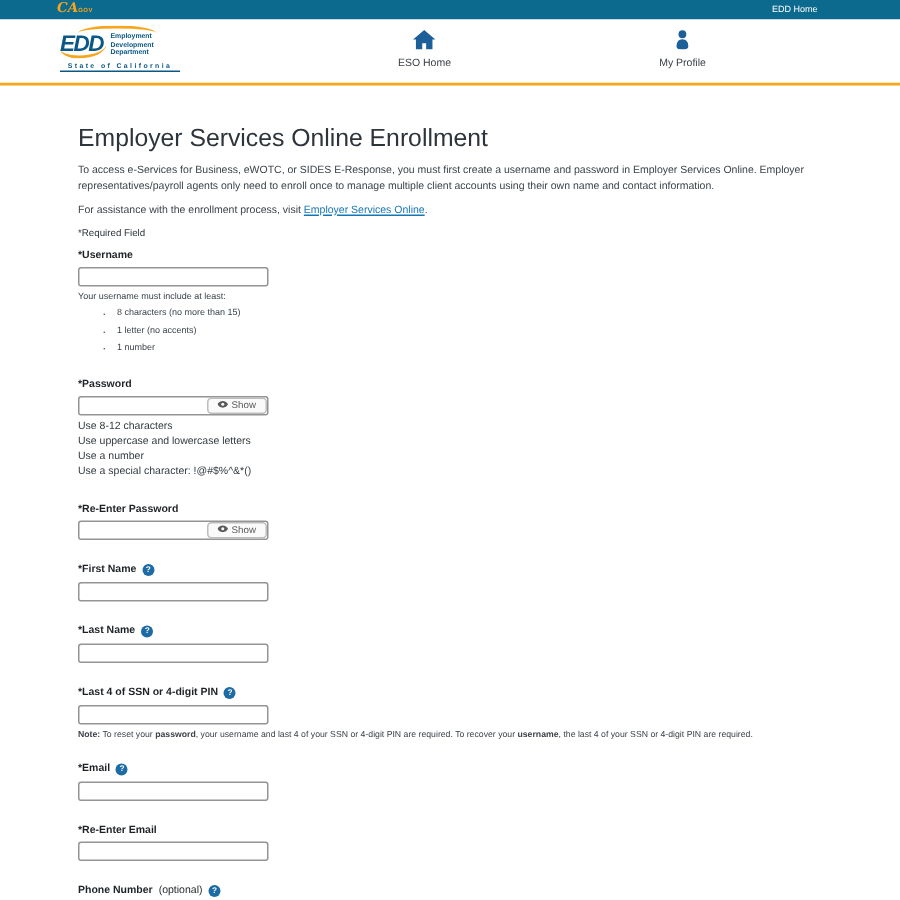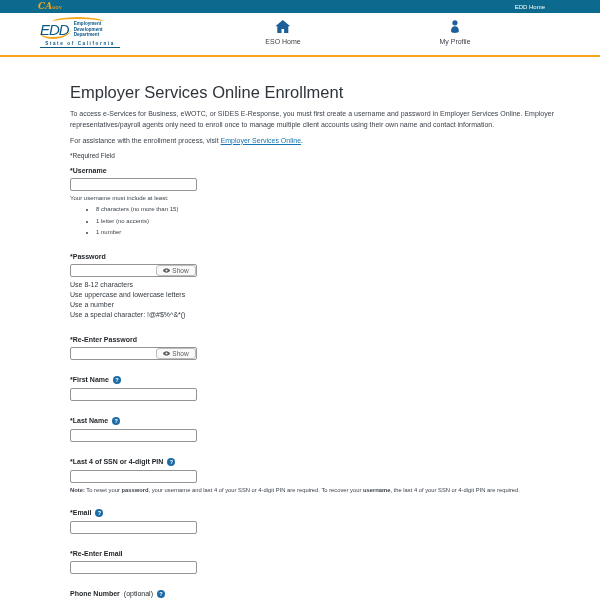--- a/index.html
+++ b/index.html
@@ -14,40 +14,40 @@
   .ca-logo .gov { font-size:4px; font-family:"Liberation Sans",sans-serif;
     font-style:normal; letter-spacing:.3px; }
   .edd-home { color:#fff; font-size:6px; text-decoration:none; cursor:pointer; }
 
   
   .header { height:42px; position:relative; background:#fff; }
   .edd-logo { position:absolute; left:40px; top:4px; width:82px; cursor:pointer; }
   .edd-arc { width:52px; height:5px; border-top:2px solid var(--gold,#f7a61b);
     border-radius:50% 50% 0 0 / 100% 100% 0 0; margin-left:12px; }
   .edd-main { display:flex; align-items:flex-end; gap:3px; margin-top:-1px; }
-  .edd-acronym { font-size:15px; font-weight:normal; font-style:italic;
+  .edd-acronym { font-size:15px; font-weight:bold; font-style:italic;
     color:var(--edd_blue,#0a5886); letter-spacing:-1px; line-height:.9;
     border-bottom:2px solid var(--gold,#f7a61b);
     border-radius:0 0 60% 40% / 0 0 60% 40%; padding:0 2px 1px 0; }
   .edd-dept { display:flex; flex-direction:column; font-size:4.6px; font-weight:bold;
     color:var(--edd_blue,#0a5886); line-height:1.25; padding-bottom:1px; }
   .edd-state { margin-top:1px; font-size:4.6px; font-weight:bold;
     color:var(--edd_blue,#0a5886); letter-spacing:1.6px; text-align:center; width:80px;
     border-bottom:1px solid var(--edd_blue,#0a5886); padding:1px 0 1px 0; }
   .nav-item { position:absolute; top:7px; transform:translateX(-50%); display:flex;
     flex-direction:column; align-items:center; gap:4px; color:#3a3f45; font-size:7px;
     cursor:pointer; }
   .nav-item svg { color:var(--icon_blue,#1c5f99); }
   .nav-eso { left:283px; }
   .nav-profile { left:455px; }
 
   .gold-line { height:2px; background:var(--gold,#f7a61b); }
 
   
-  main { padding:26px 44px 0 70px; }
+  main { padding:26px 44px 0 52px; }
   h1 { font-size:16.5px; font-weight:400; color:#2e343b; line-height:1.1;
     margin-bottom:8px; }
   .intro { font-size:7px; line-height:1.55; color:#3c434b; max-width:512px;
     margin-bottom:6px; }
   .assist { font-size:7px; color:#3c434b; margin-bottom:8px; }
   .assist a { color:var(--link,#1576b5); text-decoration:underline; cursor:pointer; }
   .required { font-size:6.5px; color:#2f353b; margin-bottom:8px; }
 
   .form-group { margin-bottom:16px; }
   .form-label { display:flex; align-items:center; gap:4px; font-size:7px;

